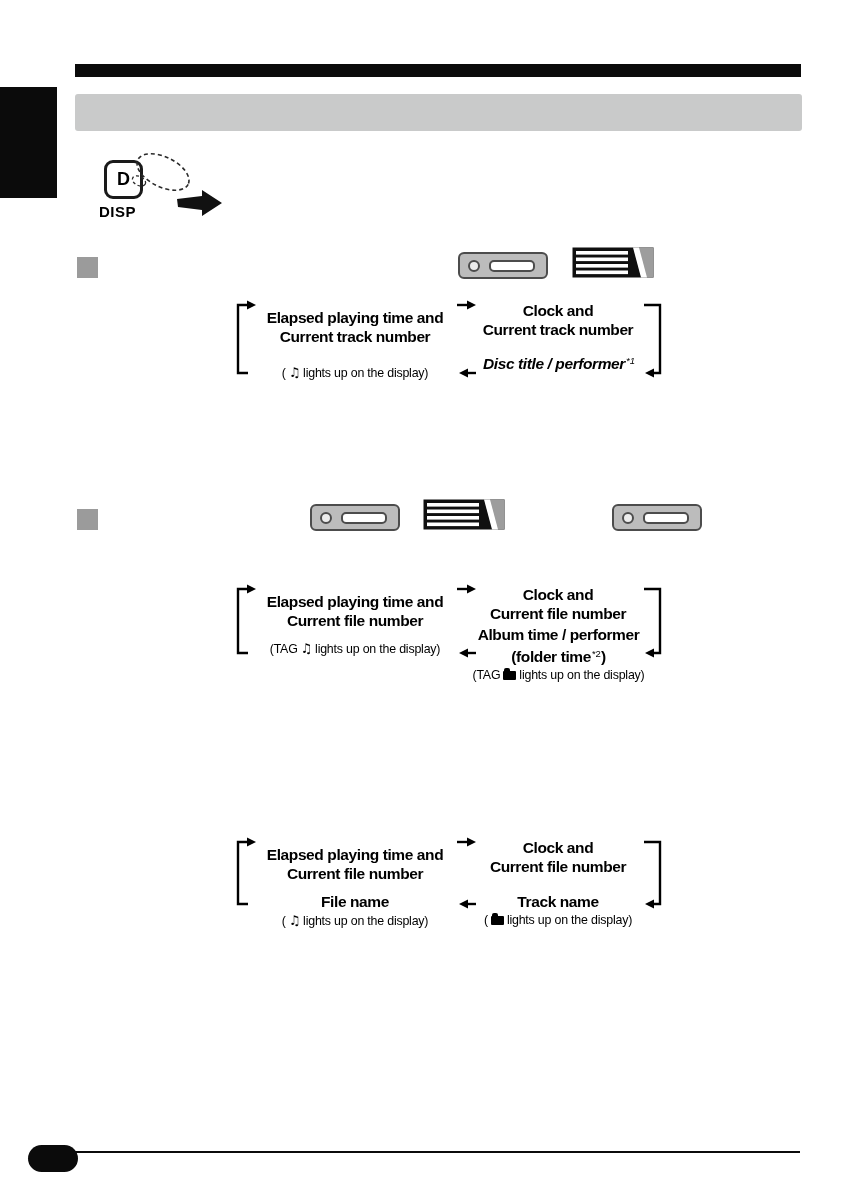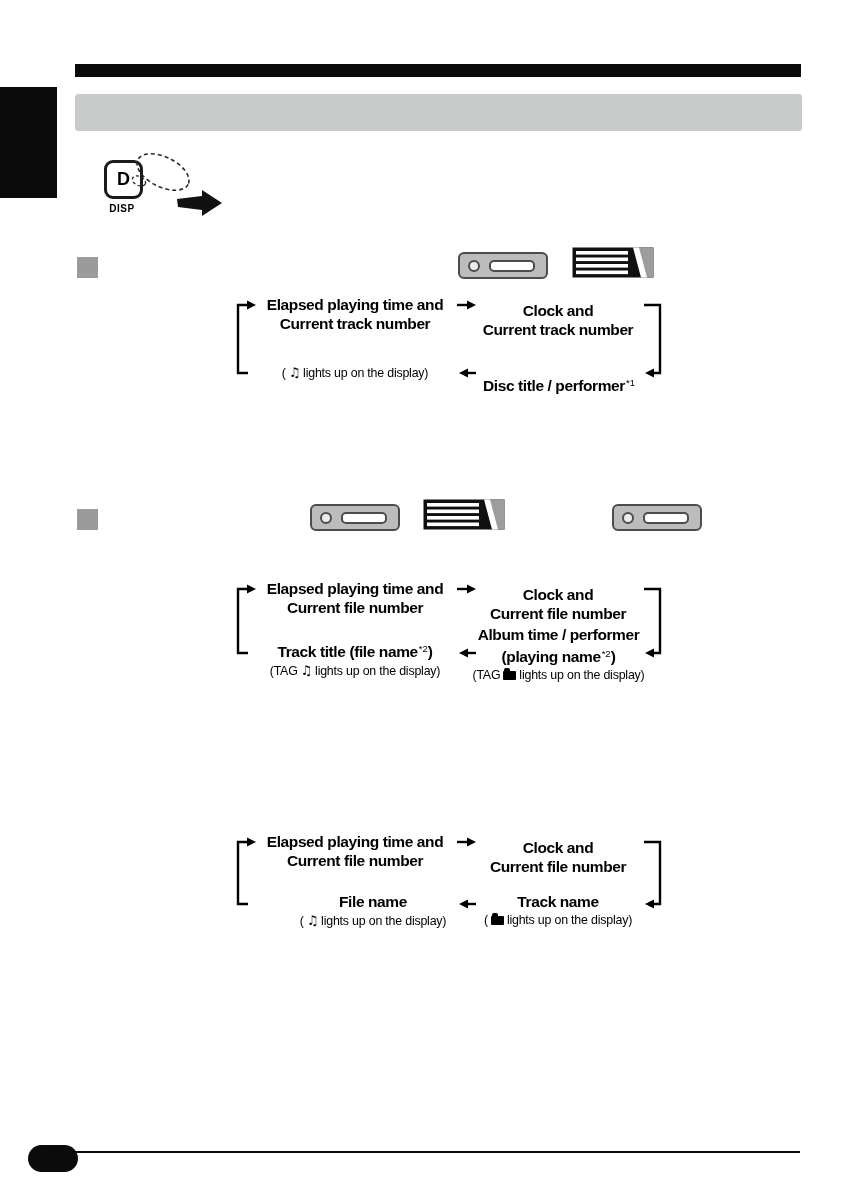--- a/index.html
+++ b/index.html
@@ -7,38 +7,38 @@
         font-family:"Liberation Sans","DejaVu Sans",sans-serif;color:#000;}
   .abs{position:absolute;}
 
   .side-tab{left:0;top:87px;width:57px;height:111px;background:#0b0b0b;}
   .top-rule{left:75px;top:64px;width:726px;height:13px;background:#0b0b0b;}
   .header-bar{left:75px;top:94px;width:727px;height:37px;background:#c9caca;border-radius:3px;}
 
   .disp-key{left:104px;top:160px;width:33px;height:33px;border:3px solid #1a1a1a;border-radius:9px;
             background:#fff;display:flex;align-items:center;justify-content:center;}
   .disp-letter{font-weight:700;font-size:18px;}
-  .disp-label{left:99px;top:203px;width:46px;text-align:center;font-weight:700;font-size:10px;letter-spacing:.5px;}
+  .disp-label{left:99px;top:203px;width:46px;text-align:left;font-weight:700;font-size:15px;letter-spacing:.5px;}
   .finger{left:126px;top:148px;}
   .press-arrow{left:177px;top:189px;}
 
   .marker{width:21px;height:21px;background:#9b9b9b;}
 
   .dev-a{width:86px;height:23px;background:#bcbcbc;border:2px solid #4c4c4c;border-radius:6px;
          display:flex;align-items:center;}
   .dev-a .knob{width:8px;height:8px;border:2px solid #4c4c4c;border-radius:50%;background:#ececec;margin-left:8px;}
   .dev-a .slot{width:42px;height:8px;border:2px solid #4c4c4c;border-radius:5px;background:#fff;margin-left:9px;}
 
   .flow{position:absolute;width:450px;}
   .arrows{position:absolute;left:0;top:0;}
   .ln{fill:none;stroke:#000;stroke-width:2.4;}
   .hd{fill:#000;stroke:none;}
   .cell{position:absolute;text-align:center;}
   .bt{font-weight:700;font-size:15.5px;line-height:19px;letter-spacing:-0.4px;}
-  .tl{left:22px;top:2px;width:210px;}
+  .tl{left:22px;top:15px;width:210px;}
   .tr{left:245px;top:8px;width:170px;}
   .note{font-size:12.4px;line-height:17px;font-weight:400;letter-spacing:-0.2px;margin-top:1px;
         display:flex;justify-content:center;align-items:center;gap:3px;white-space:nowrap;}
   .sup{font-size:9.5px;vertical-align:5px;font-weight:400;letter-spacing:0;margin-left:1px;}
   .note-icon{display:inline-block;}
   .note-icon[data-icon="music-note"]::before{content:"♫";font-weight:700;font-size:13px;
         font-family:"DejaVu Sans",sans-serif;}
   .note-icon[data-icon="folder"]{width:13px;height:9px;background:#000;border-radius:1px;position:relative;}
   .note-icon[data-icon="folder"]::before{content:"";position:absolute;top:-3px;left:1px;width:6px;height:3px;
         background:#000;border-radius:2px 2px 0 0;}
@@ -101,21 +101,21 @@
       <span>Clock and</span><br>
       <span>Current track number</span>
     </div>
     <div class="cell" style="left:22px;top:70px;width:210px;">
       <div class="note">
         <span>(</span>
           <span class="note-icon" data-icon="music-note"></span>
           <span>lights up on the display)</span>
       </div>
     </div>
-    <div class="cell" style="left:243px;top:80px;width:176px;">
+    <div class="cell" style="left:243px;top:58px;width:176px;font-style:italic;">
       <div class="bt">
         <span>Disc title / performer</span><sup class="sup">*1</sup>
       </div>
     </div>
   </div>
 
   <div class="abs marker" style="left:77px;top:509px;"></div>
   <div class="abs dev-a" style="left:310px;top:504px;">
     <span class="knob"></span>
     <span class="slot"></span>
@@ -147,35 +147,32 @@
     </svg>
     <div class="cell bt tl">
       <span>Elapsed playing time and</span><br>
       <span>Current file number</span>
     </div>
     <div class="cell bt tr">
       <span>Clock and</span><br>
       <span>Current file number</span>
     </div>
     <div class="cell" style="left:22px;top:62px;width:210px;">
-      <div class="bt">
-        <span>Track title (file name</span><sup class="sup">*2</sup><span>)</span>
-      </div>
       <div class="note">
         <span>(TAG</span>
           <span class="note-icon" data-icon="music-note"></span>
           <span>lights up on the display)</span>
       </div>
     </div>
     <div class="cell" style="left:233px;top:48px;width:195px;">
       <div class="bt">
         <span>Album time / performer</span>
       </div>
       <div class="bt">
-        <span>(playing name</span><sup class="sup">*2</sup><span>)</span>
+        <span>(folder time</span><sup class="sup">*2</sup><span>)</span>
       </div>
       <div class="note">
         <span>(TAG</span>
           <span class="note-icon" data-icon="folder"></span>
           <span>lights up on the display)</span>
       </div>
     </div>
   </div>
 
   <div class="flow" style="left:228px;top:830px;height:110px;">
@@ -190,21 +187,21 @@
       <polygon class="hd" points="240,69.6 231,74 240,78.4"></polygon>
     </svg>
     <div class="cell bt tl">
       <span>Elapsed playing time and</span><br>
       <span>Current file number</span>
     </div>
     <div class="cell bt tr">
       <span>Clock and</span><br>
       <span>Current file number</span>
     </div>
-    <div class="cell" style="left:40px;top:62px;width:210px;">
+    <div class="cell" style="left:22px;top:62px;width:210px;">
       <div class="bt">
         <span>File name</span>
       </div>
       <div class="note">
         <span>(</span>
           <span class="note-icon" data-icon="music-note"></span>
           <span>lights up on the display)</span>
       </div>
     </div>
     <div class="cell" style="left:245px;top:62px;width:170px;">

